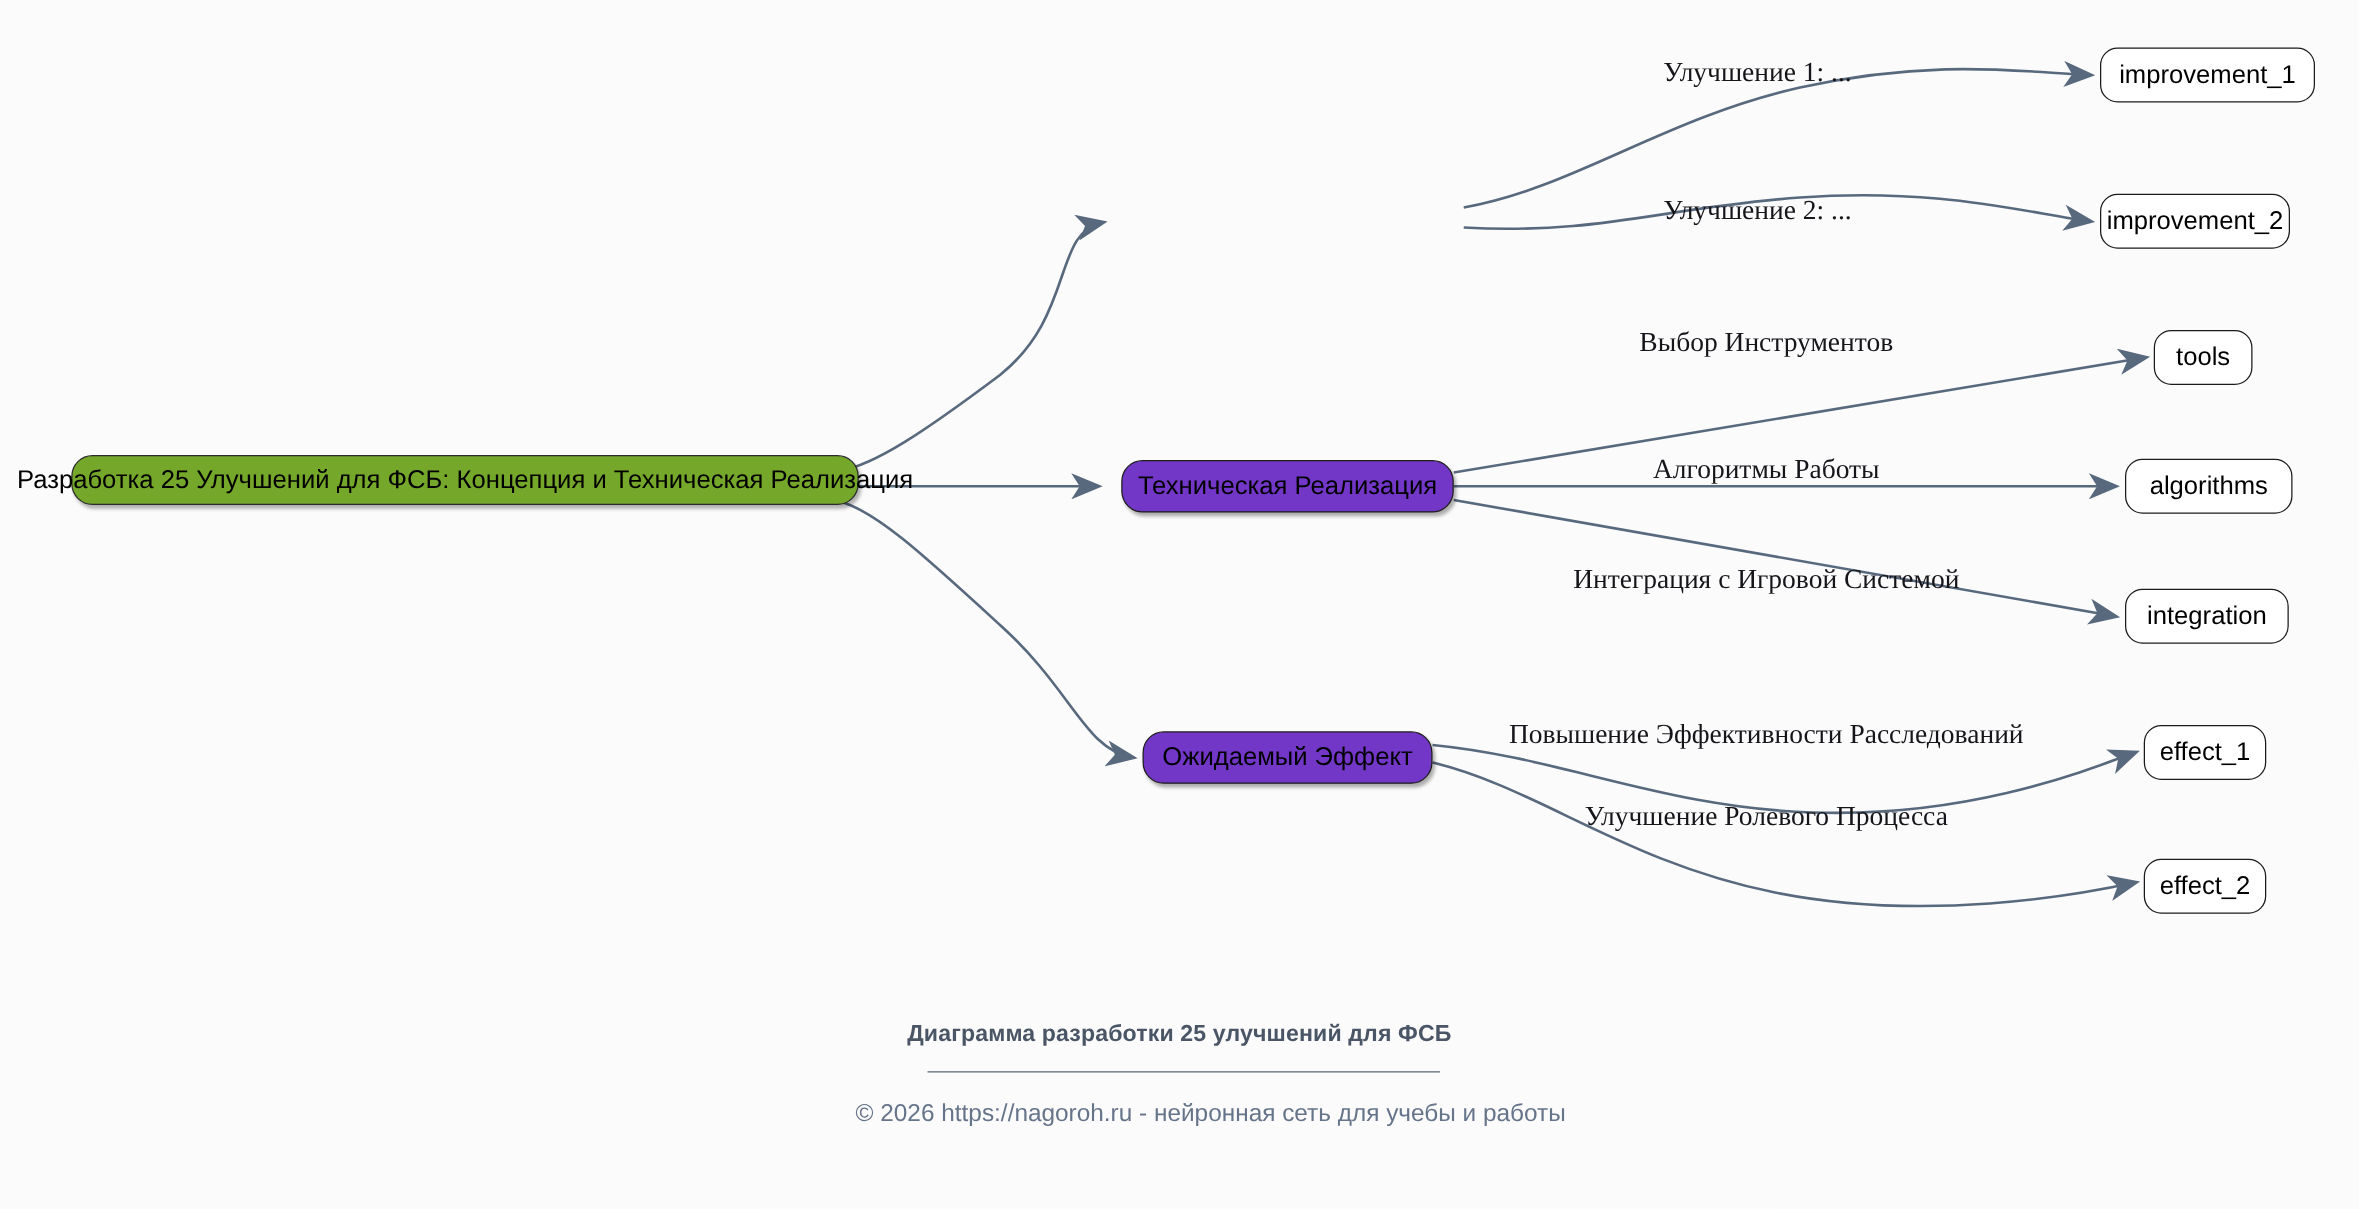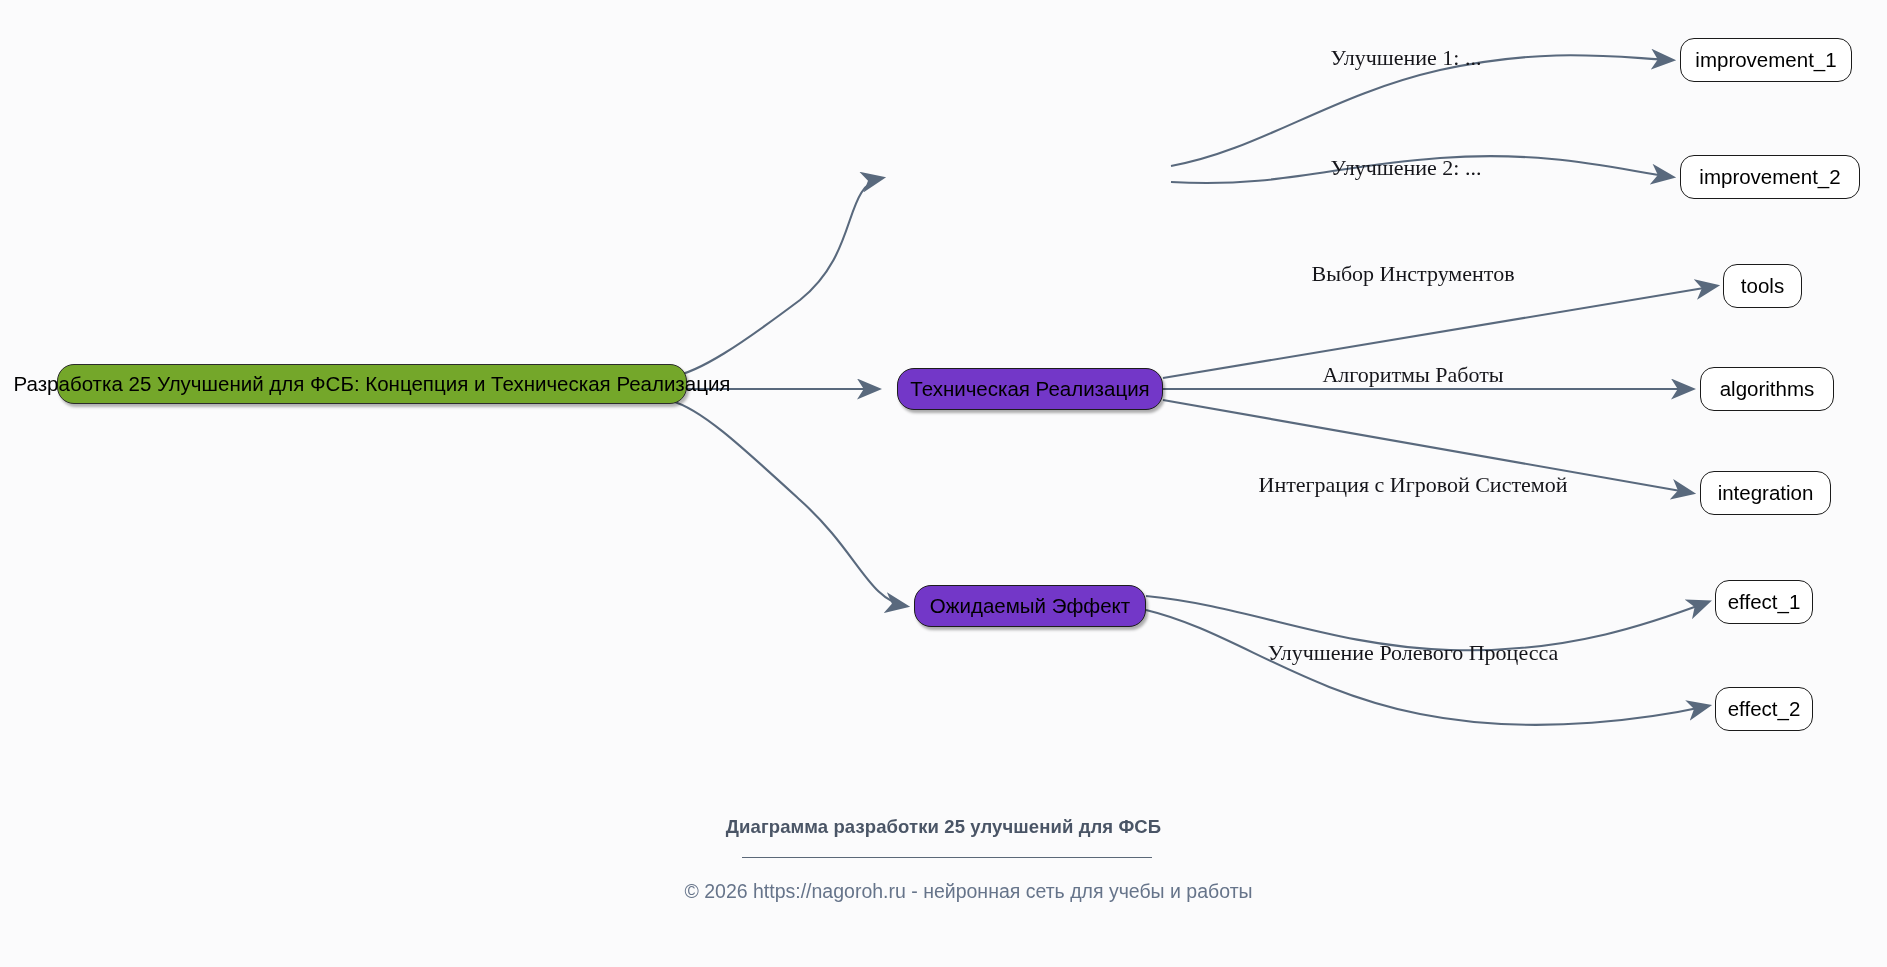--- a/index.html
+++ b/index.html
@@ -128,21 +128,21 @@
     <span>Техническая Реализация</span>
   </div>
 
   <div class="node node-branch" style="left:914px; top:585px; width:232px; height:42px;">
     <span>Ожидаемый Эффект</span>
   </div>
 
   <div class="node node-leaf" style="left:1680px; top:38px; width:172px; height:44px;text-align:center;">
     <span>improvement_1</span>
   </div>
-  <div class="node node-leaf" style="left:1680px; top:155px; width:180px; height:44px;">
+  <div class="node node-leaf" style="left:1680px; top:155px; width:152px; height:44px;">
     <span>improvement_2</span>
   </div>
   <div class="node node-leaf" style="left:1723px; top:264px; width:79px; height:44px;">
     <span>tools</span>
   </div>
   <div class="node node-leaf" style="left:1700px; top:367px; width:134px; height:44px;">
     <span>algorithms</span>
   </div>
   <div class="node node-leaf" style="left:1700px; top:471px; width:131px; height:44px;">
     <span>integration</span>
@@ -151,20 +151,21 @@
     <span>effect_1</span>
   </div>
   <div class="node node-leaf" style="left:1715px; top:687px; width:98px; height:44px;">
     <span>effect_2</span>
   </div>
 
   <div class="edge-label" style="left:1406px; top:45px;">Улучшение 1: ...</div>
   <div class="edge-label" style="left:1406px; top:155px;">Улучшение 2: ...</div>
   <div class="edge-label" style="left:1413px; top:261px;">Выбор Инструментов</div>
   <div class="edge-label" style="left:1413px; top:362px;">Алгоритмы Работы</div>
-  <div class="edge-label" style="left:1413px; top:472px;">Интеграция с Игровой Системой</div>
+  <div class="edge-label" style="left:1413px; top:450px;">Интеграция с Игровой Системой</div>
+  <div class="edge-label" style="left:1413px; top:574px;">Повышение Эффективности Расследований</div>
   <div class="edge-label" style="left:1413px; top:640px;text-align:right;">Улучшение Ролевого Процесса</div>
 
   <div class="footer-title" style="top:816px;">Диаграмма разработки 25 улучшений для ФСБ</div>
   <div class="footer-rule" style="left:742px; top:857px; width:410px;"></div>
   <div class="footer-copy" style="top:880px;">© 2026 https://nagoroh.ru - нейронная сеть для учебы и работы</div>
 
 </div>
 
 </body></html>

